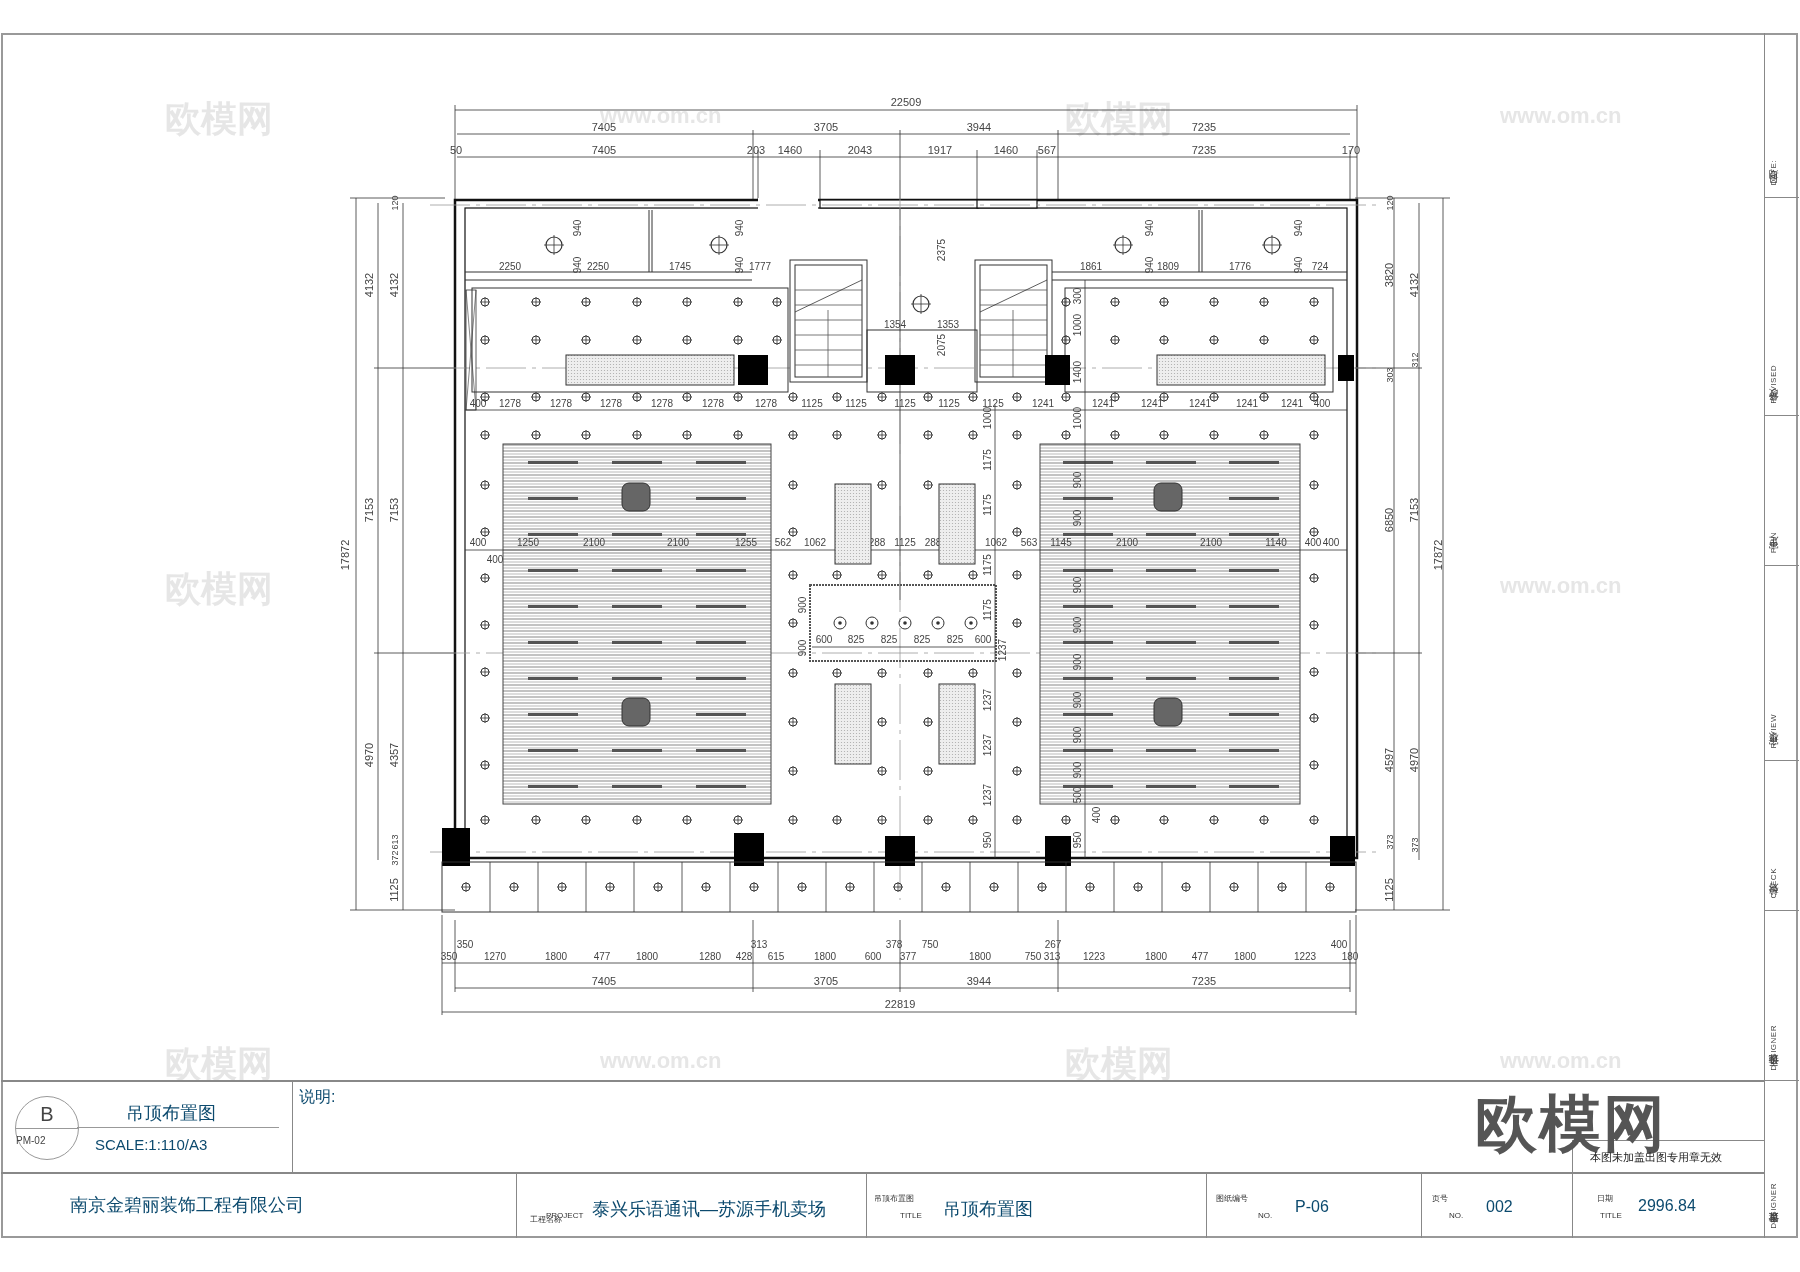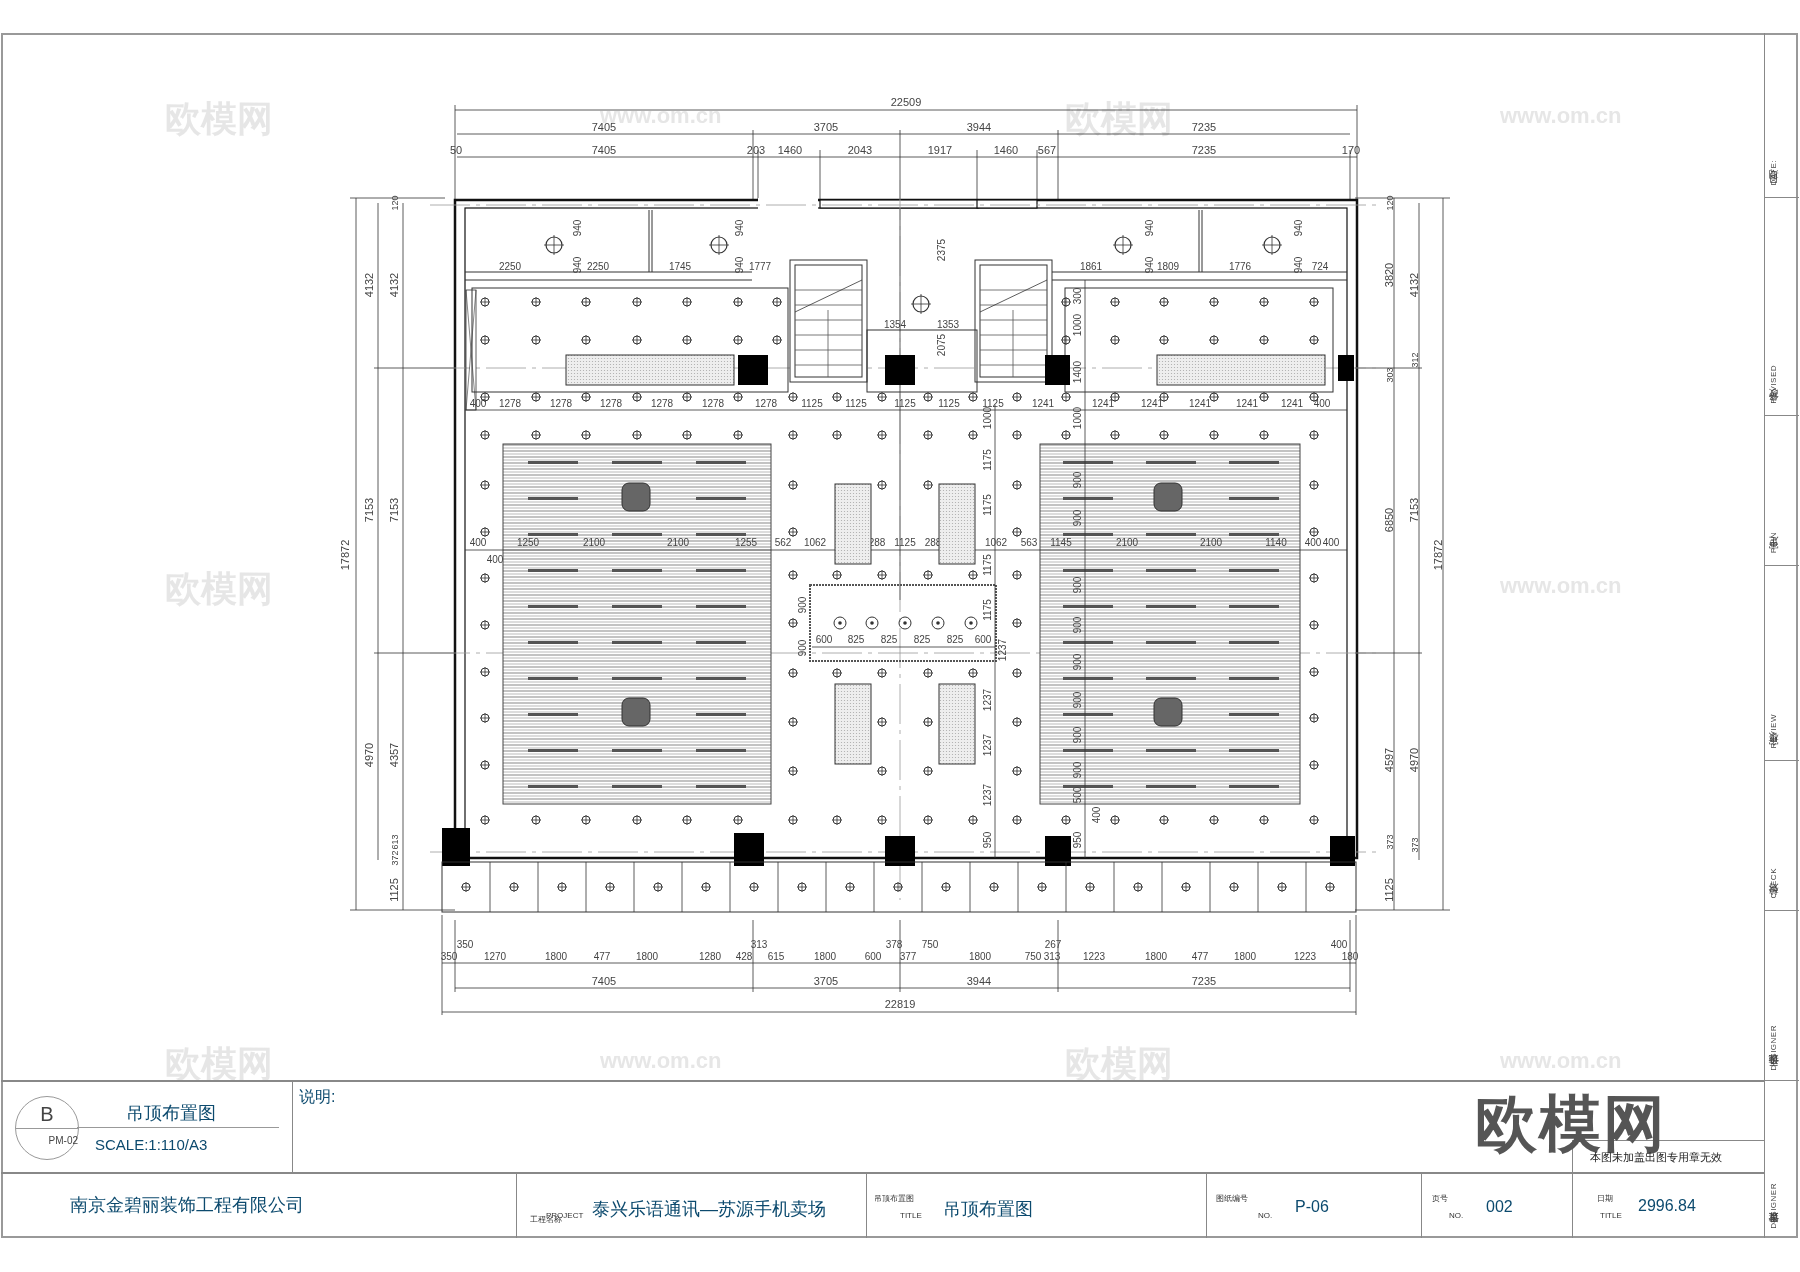--- a/index.html
+++ b/index.html
@@ -674,21 +674,21 @@
 <div class="tb-line" style="left:516px;top:1173px;width:1px;height:65px;"></div>
 <div class="tb-line" style="left:866px;top:1173px;width:1px;height:65px;"></div>
 <div class="tb-line" style="left:1206px;top:1173px;width:1px;height:65px;"></div>
 <div class="tb-line" style="left:1421px;top:1173px;width:1px;height:65px;"></div>
 <div class="tb-line" style="left:1572px;top:1140px;width:1px;height:98px;"></div>
 <div class="tb-line" style="left:1572px;top:1140px;width:193px;height:1px;"></div>
 
 <div class="abs" style="left:15px;top:1096px;width:62px;height:62px;border:1px solid #999;border-radius:50%;">
   <div class="abs" style="left:0;top:31px;width:62px;height:1px;background:#999;"></div>
   <div class="abs" style="left:0;top:6px;width:62px;text-align:center;font-size:20px;color:#444;">B</div>
-  <div class="abs" style="left:0;top:38px;width:62px;text-align:right;font-size:10px;color:#444;">PM-02</div>
+  <div class="abs" style="left:0;top:38px;width:62px;text-align:left;font-size:10px;color:#444;">PM-02</div>
 </div>
 <div class="abs" style="left:77px;top:1127px;width:202px;height:1px;background:#999;"></div>
 <div class="tb-text" style="left:126px;top:1101px;font-size:18px;">吊顶布置图</div>
 <div class="tb-text" style="left:95px;top:1136px;font-size:15px;">SCALE:1:110/A3</div>
 <div class="tb-text" style="left:299px;top:1087px;font-size:16px;">说明:</div>
 
 <div class="logo-big">欧模网</div>
 <div class="tb-text" style="left:1590px;top:1150px;font-size:11px;color:#222;">本图未加盖出图专用章无效</div>
 
 <div class="tb-text" style="left:70px;top:1193px;font-size:18px;">南京金碧丽装饰工程有限公司</div>

